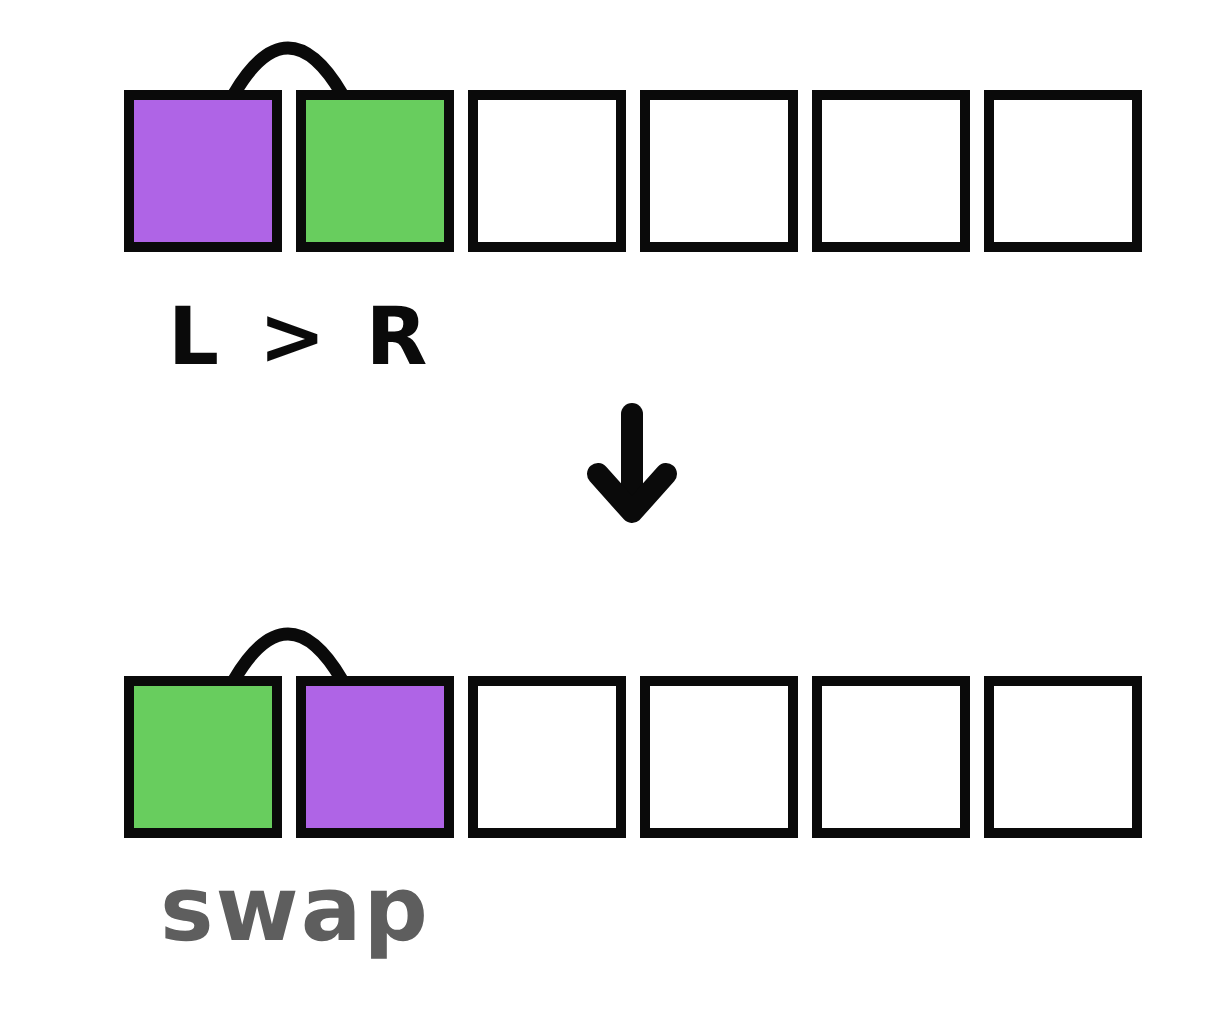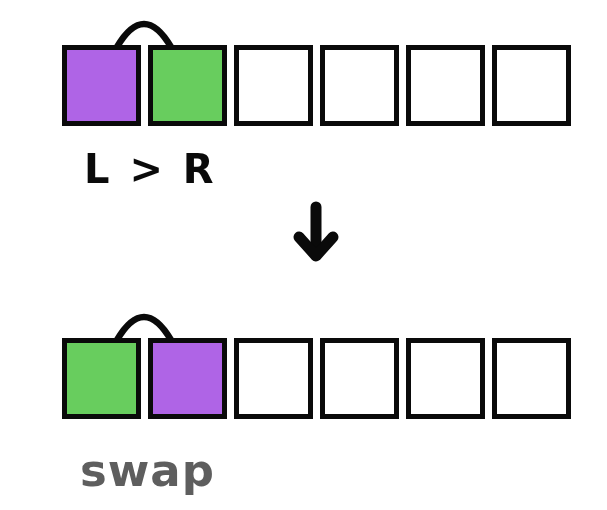--- a/index.html
+++ b/index.html
@@ -48,21 +48,21 @@
   }
   .label-lr {
     left: 84px;
     top: 146px;
     font-size: 40px;
     letter-spacing: 3px;
     color: #0a0a0a;
   }
   .label-swap {
     left: 80px;
-    top: 444px;
+    top: 428px;
     font-size: 45px;
     letter-spacing: 1px;
     color: #5e5e5e;
   }
 </style>
 </head>
 <body>
 
 <div class="canvas">
 

